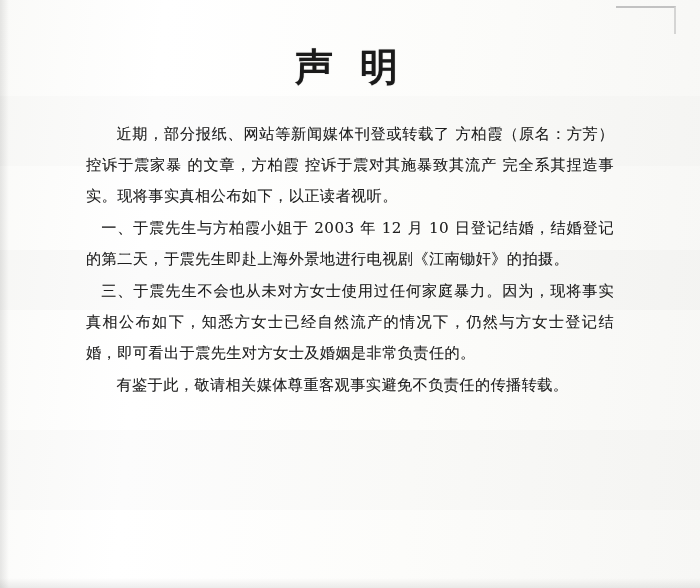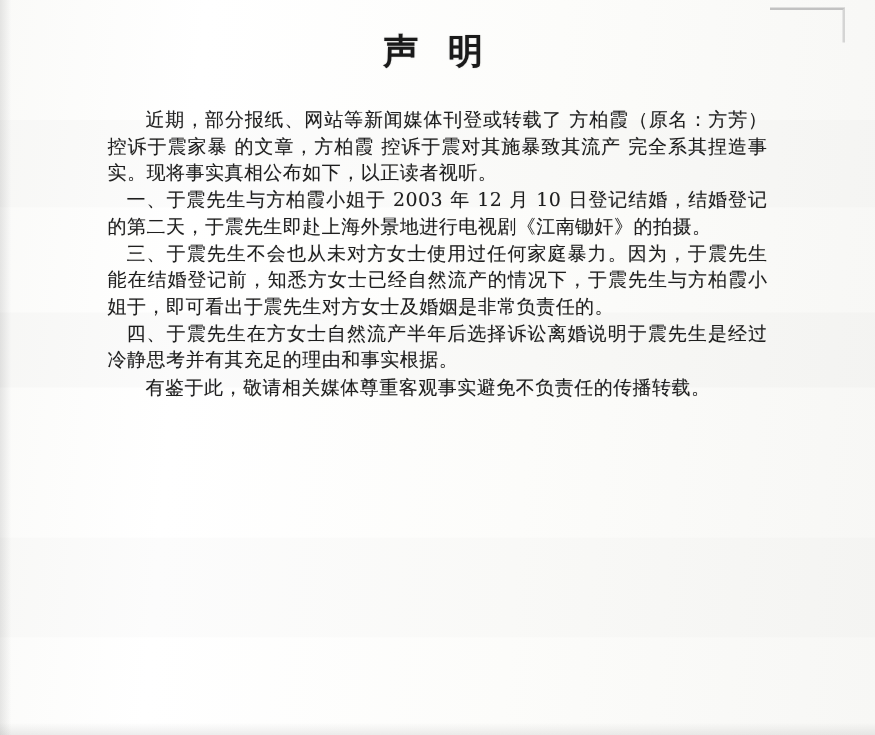--- a/index.html
+++ b/index.html
@@ -51,40 +51,40 @@
     right: 24px;
     width: 58px;
     height: 26px;
     border-top: 2px solid #b9b9b9;
     border-right: 2px solid #cfcfcf;
     opacity: 0.85;
   }
 
   .doc-title {
     text-align: center;
-    font-size: 28px;
+    font-size: 38px;
     font-weight: bold;
     letter-spacing: 7px;
     color: #1a1a1a;
     margin: 0;
-    padding-top: 22px;
+    padding-top: 42px;
     padding-bottom: 10px;
     font-family: "DejaVu Serif", "Liberation Serif", serif;
     text-shadow: 0 0 1px rgba(0,0,0,0.35);
   }
 
   .body-text {
     margin: 0 auto;
     padding: 16px 86px 0 86px;
     box-sizing: border-box;
   }
 
   .para {
     font-size: 15.2px;
-    line-height: 21px;
+    line-height: 31px;
     color: #1f1f1f;
     text-align: justify;
     text-justify: inter-ideograph;
     margin: 0 0 1px 0;
     letter-spacing: 0.4px;
     text-shadow: 0 0 0.6px rgba(0,0,0,0.3);
   }
 
   .indent-2 { text-indent: 2em; }
   .indent-1 { text-indent: 1em; }
@@ -109,19 +109,18 @@
   <div class="band b2"></div>
   <div class="band b3"></div>
 
   <div class="corner-mark"></div>
 
   <h1 class="doc-title">声 明</h1>
 
   <div class="body-text">
     <p class="para indent-2">近期，部分报纸、网站等新闻媒体刊登或转载了 方柏霞（原名：方芳）控诉于震家暴 的文章，方柏霞 控诉于震对其施暴致其流产 完全系其捏造事实。现将事实真相公布如下，以正读者视听。</p>
     <p class="para indent-1">一、于震先生与方柏霞小姐于 2003 年 12 月 10 日登记结婚，结婚登记的第二天，于震先生即赴上海外景地进行电视剧《江南锄奸》的拍摄。</p>
-    <p class="para indent-1">三、于震先生不会也从未对方女士使用过任何家庭暴力。因为，于震先生能在结婚登记前，知悉方女士已经自然流产的情况下，于震先生与方柏霞小姐于，即可看出于震先生对方女士及婚姻是非常负责任的。</p>
-    <p class="para indent-1">四、于震先生在方女士自然流产半年后选择诉讼离婚说明于震先生是经过冷静思考并有其充足的理由和事实根据。</p>
+    <p class="para indent-1">三、于震先生不会也从未对方女士使用过任何家庭暴力。因为，现将事实真相公布如下，知悉方女士已经自然流产的情况下，仍然与方女士登记结婚，即可看出于震先生对方女士及婚姻是非常负责任的。</p>
     <p class="para indent-2">有鉴于此，敬请相关媒体尊重客观事实避免不负责任的传播转载。</p>
 
   </div>
 
 </div>
 
 </body></html>

